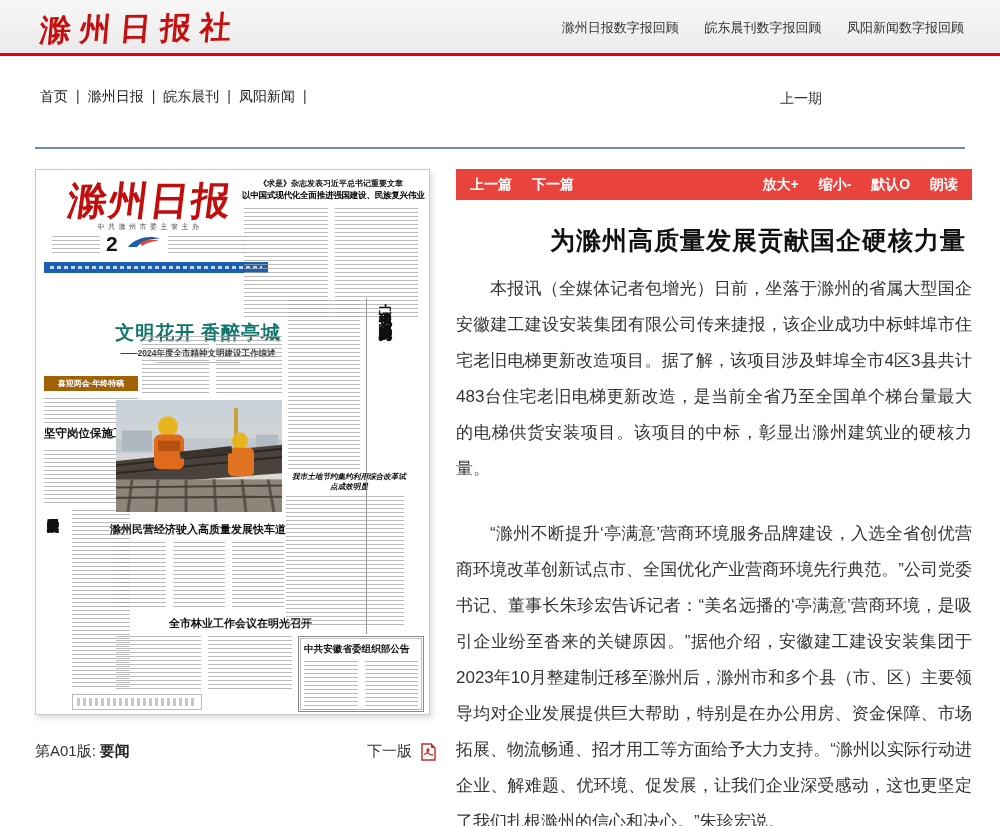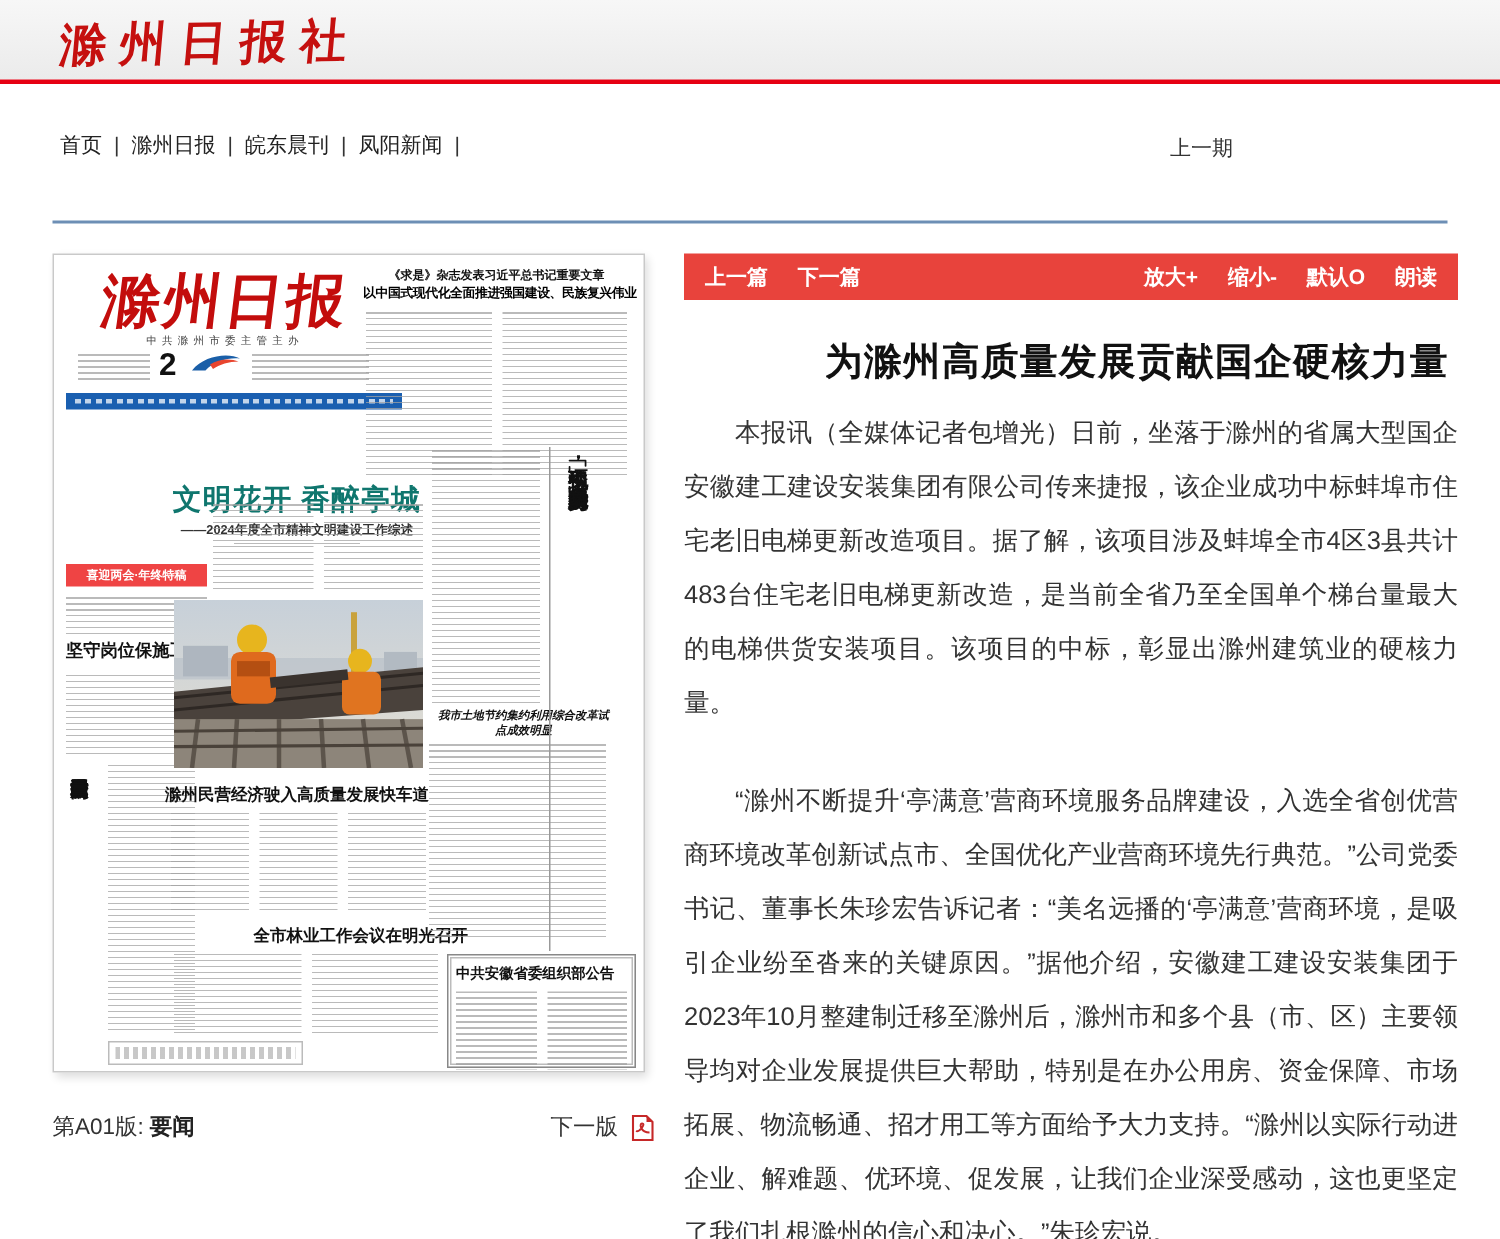--- a/index.html
+++ b/index.html
@@ -60,21 +60,21 @@
     font-weight:bold; color:#000; white-space:nowrap; letter-spacing:-.3px; }
   .np-topbody{ left:208px; top:38px; width:174px; height:110px; }
 
   .np-headline{ left:24px; top:150px; width:276px; text-align:center; font-size:19px;
     font-weight:bold; color:#0f766e; letter-spacing:1px; white-space:nowrap;
     font-family:"Liberation Serif","DejaVu Serif",serif; }
   .np-subhead{ left:24px; top:178px; width:276px; text-align:center; font-size:8.5px;
     font-weight:bold; color:#333; white-space:nowrap; }
   .np-byline{ left:120px; top:192px; width:84px; height:4px; }
 
-  .np-badge{ left:8px; top:206px; width:94px; height:15px; background:#ef4444; color:#fff;
+  .np-badge{ left:8px; top:206px; width:94px; height:15px; background:#a16207; color:#fff;
     font-size:8px; font-weight:bold; text-align:center; line-height:15px; white-space:nowrap; }
   .np-l1{ left:8px; top:228px; width:94px; height:26px; }
   .np-l2{ left:8px; top:280px; width:94px; height:56px; }
   .np-guard{ left:8px; top:256px; width:94px; font-size:11.5px; font-weight:bold; color:#111;
     white-space:nowrap; font-family:"Liberation Serif","DejaVu Serif",serif; }
   .np-vleft{ left:4px; top:340px; width:26px; height:196px; writing-mode:vertical-rl;
     text-orientation:upright; font-size:12px; font-weight:bold; color:#111; line-height:26px;
     font-family:"Liberation Serif","DejaVu Serif",serif; }
   .np-l3{ left:36px; top:340px; width:58px; height:178px; }
 
@@ -123,20 +123,25 @@
     color:#111; letter-spacing:1px; }
   .article-body{ margin-top:14px; }
   .article-body p{ font-size:17px; line-height:36px; color:#333; text-align:justify;
     text-indent:2em; margin-bottom:29px; }
 </style>
 </head>
 <body>
 
 <header class="site-header">
   <div class="logo">滁州日报社</div>
+  <div class="header-links">
+    <span>滁州日报数字报回顾</span>
+    <span>皖东晨刊数字报回顾</span>
+    <span>凤阳新闻数字报回顾</span>
+  </div>
 </header>
 
 <div class="nav-row">
   <span class="nav-item">首页</span><span class="nav-item">滁州日报</span><span class="nav-item">皖东晨刊</span><span class="nav-item">凤阳新闻</span>
   <span class="prev-issue">上一期</span>
 </div>
 
 <hr class="blueline">
 
 <div class="main">

